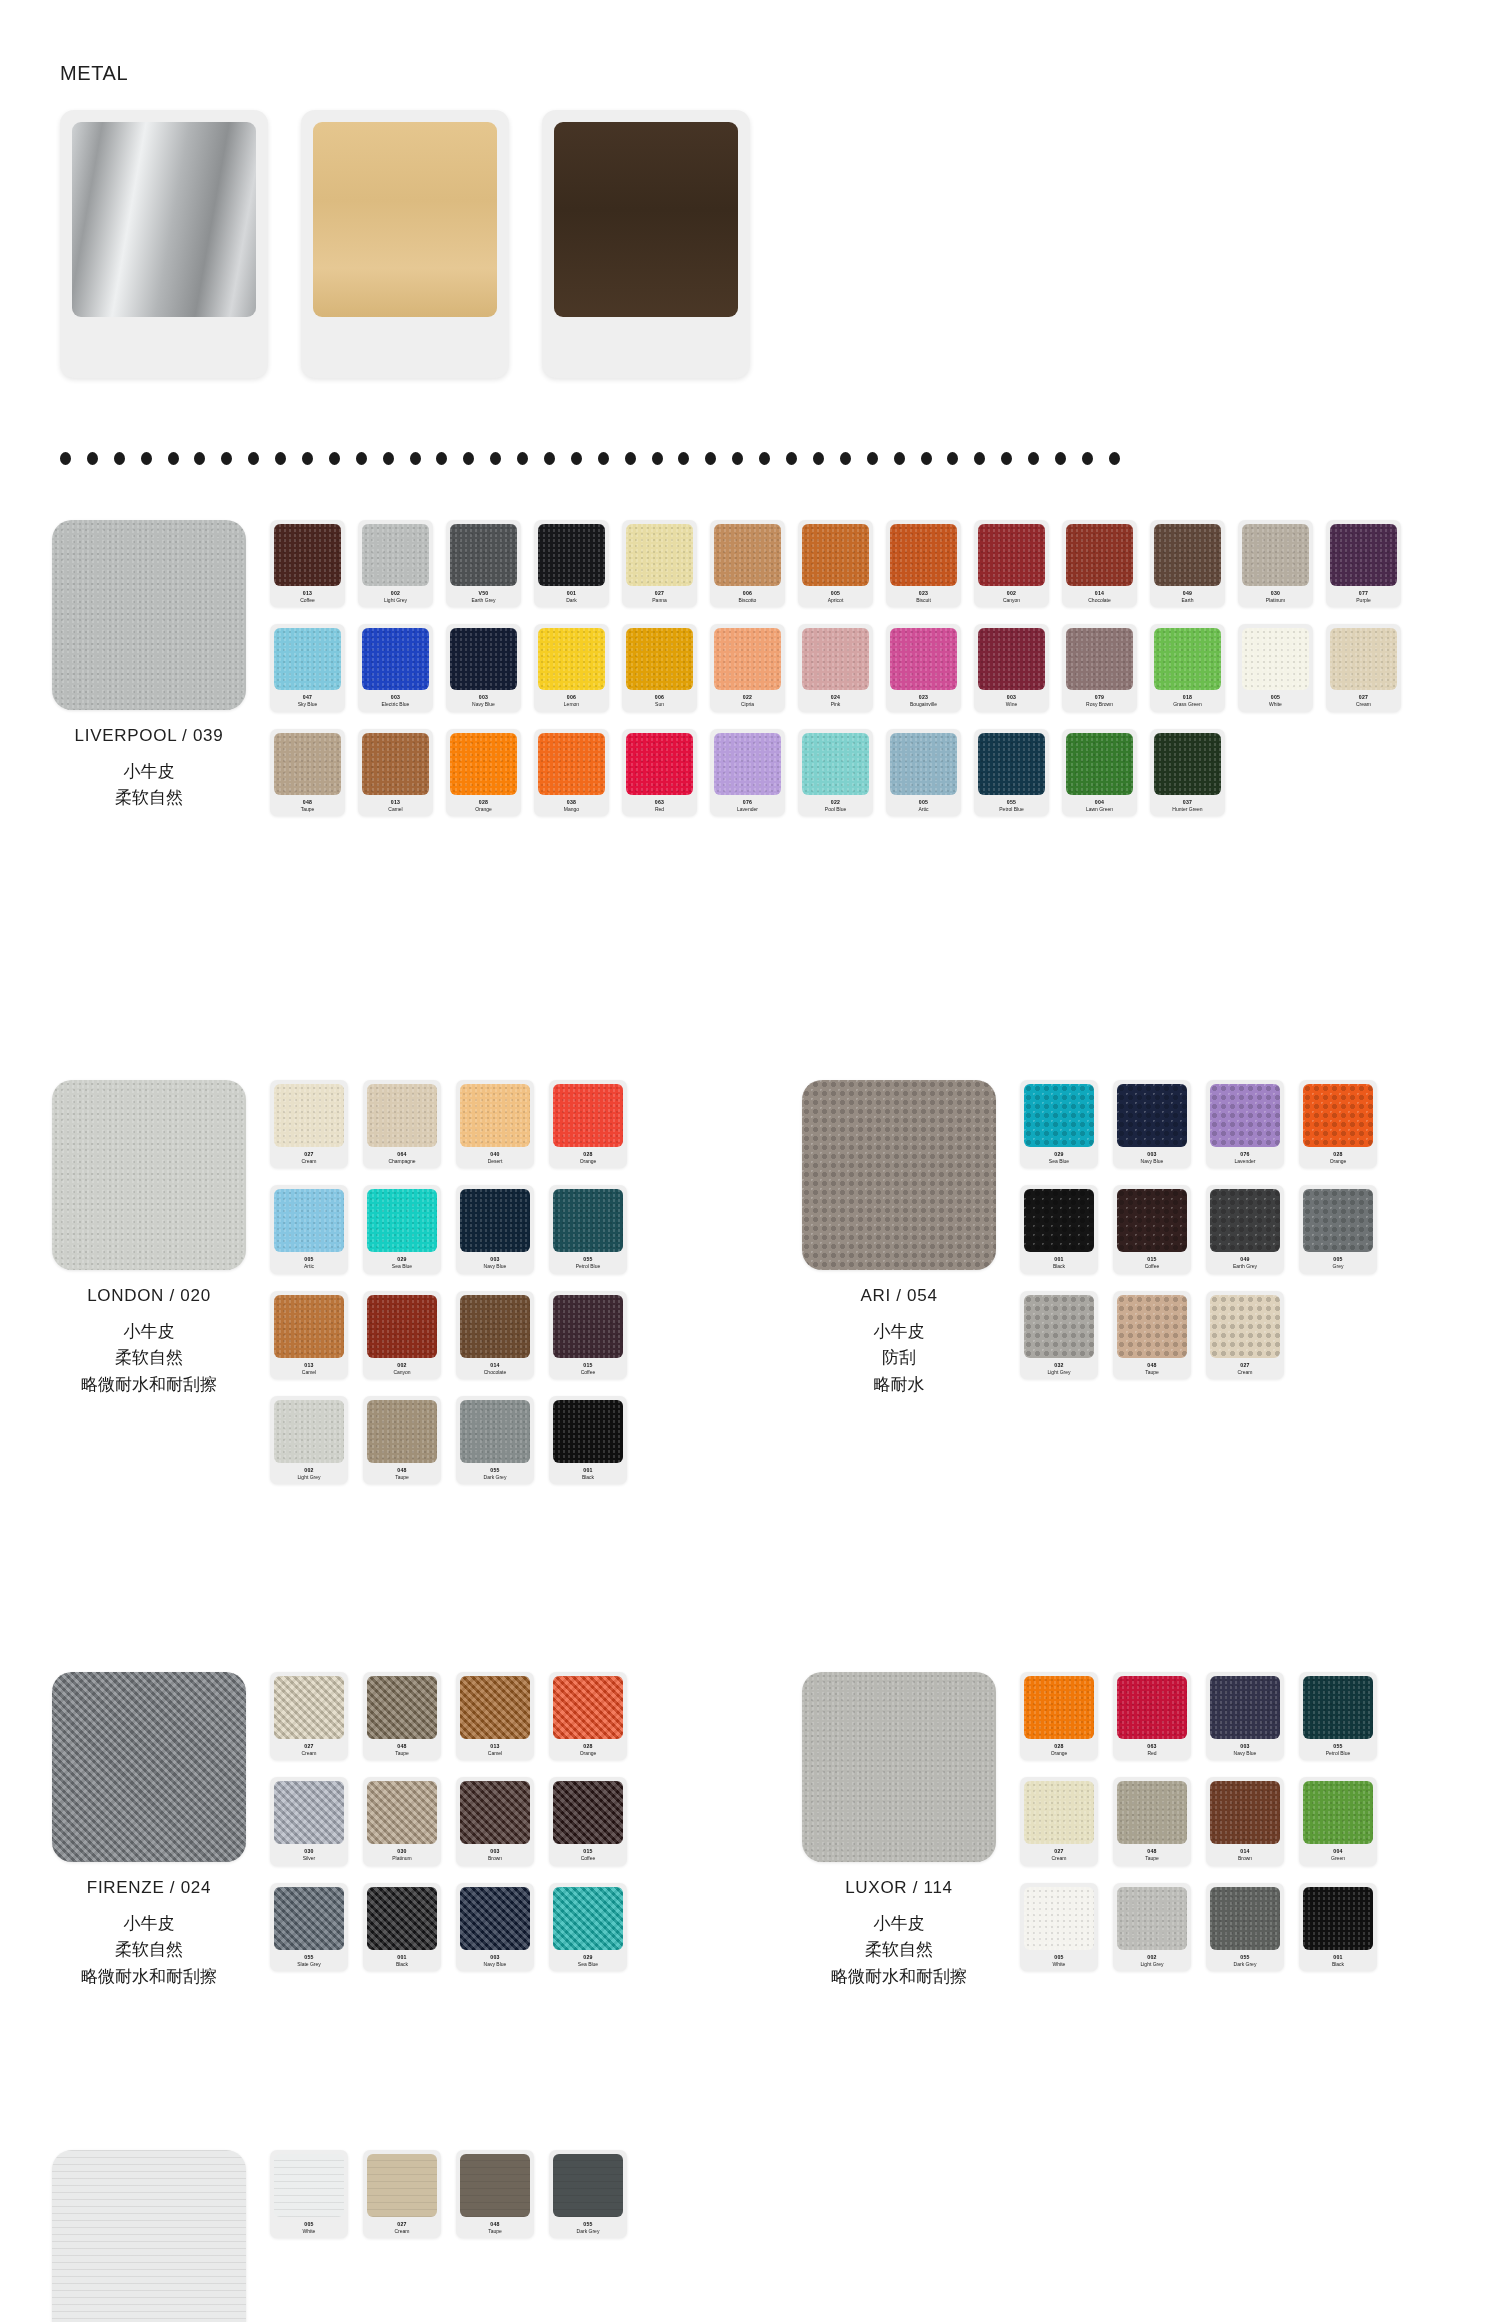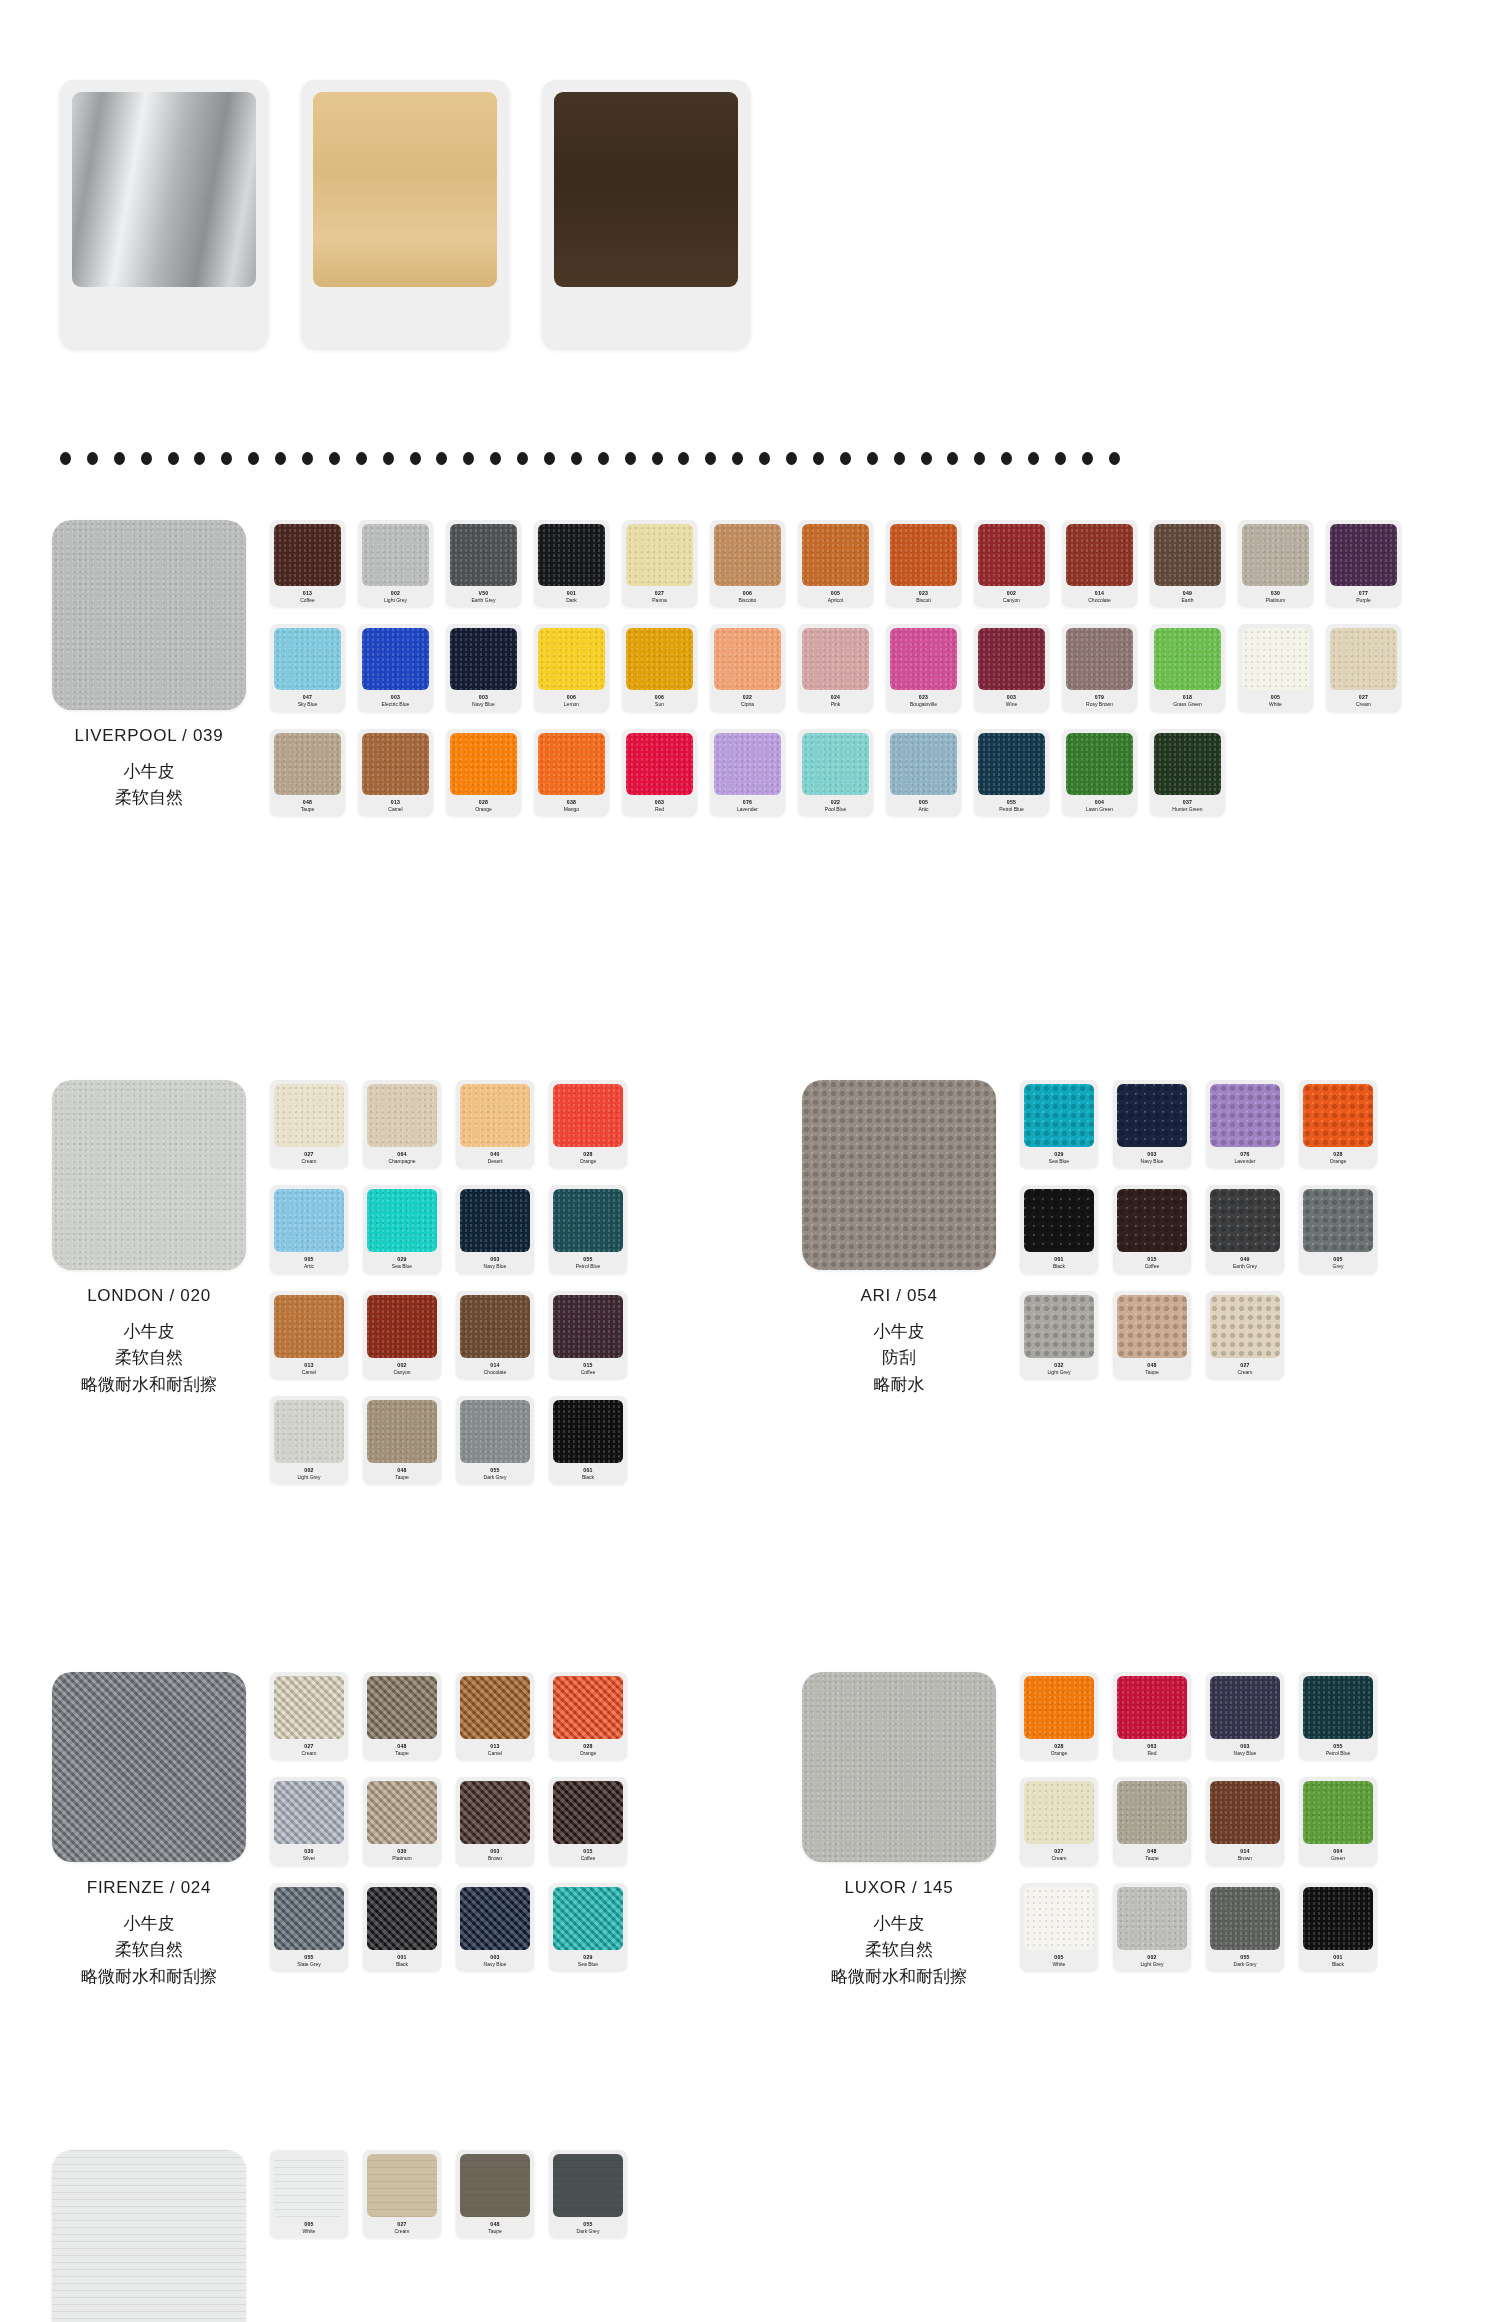--- a/index.html
+++ b/index.html
@@ -69,20 +69,21 @@
   .tx-wood{background-image:repeating-linear-gradient(0deg,rgba(0,0,0,.07) 0 1px,transparent 1px 7px);}
 
   .metal-chrome{background:linear-gradient(100deg,#cfd2d4 0%,#9a9d9f 14%,#eef0f1 34%,#b2b5b7 54%,#8d9092 72%,#d6d8da 88%,#a7aaac 100%);}
   .metal-satin{background:linear-gradient(180deg,#e5c68e 0%,#dcbb80 40%,#e6c894 75%,#d7b578 100%);}
   .metal-burn{background:linear-gradient(180deg,#463425 0%,#3a2b1d 45%,#4a3726 100%);}
 </style>
 </head>
 <body>
 
 <section class="metal-section">
+  <div class="metal-title">METAL</div>
   <div class="metal-cards" id="metal-cards">
       <div class="metal-card">
         <div class="metal-chip metal-chrome"></div>
         <div class="metal-code"></div>
         <div class="metal-name"></div>
       </div>
       <div class="metal-card">
         <div class="metal-chip metal-satin"></div>
         <div class="metal-code"></div>
         <div class="metal-name"></div>
@@ -551,21 +552,21 @@
         <div class="sw">
           <div class="chip tx-weave" style="background-color:#16b2ad"></div>
           <div class="code">029</div>
           <div class="nm">Sea Blue</div>
         </div>
       </div>
     </div>
     <div class="family" style="left: 790px; top: 1672px; width: 640px;">
       <div class="fam-head">
         <div class="fam-tex tx-grain" style="background-color: rgb(184, 184, 179);"></div>
-        <div class="fam-name">LUXOR / 145</div>
+        <div class="fam-name">LUXOR / 114</div>
         <div class="fam-desc"><span>小牛皮</span><br><span>柔软自然</span><br><span>略微耐水和耐刮擦</span></div>
       </div>
       <div class="grid g4" style="display: flex; flex-wrap: wrap; margin-left: 12px; width: 410px;">
         <div class="sw">
           <div class="chip tx-grain" style="background-color:#f07708"></div>
           <div class="code">028</div>
           <div class="nm">Orange</div>
         </div>
         <div class="sw">
           <div class="chip tx-grain" style="background-color:#c41239"></div>

